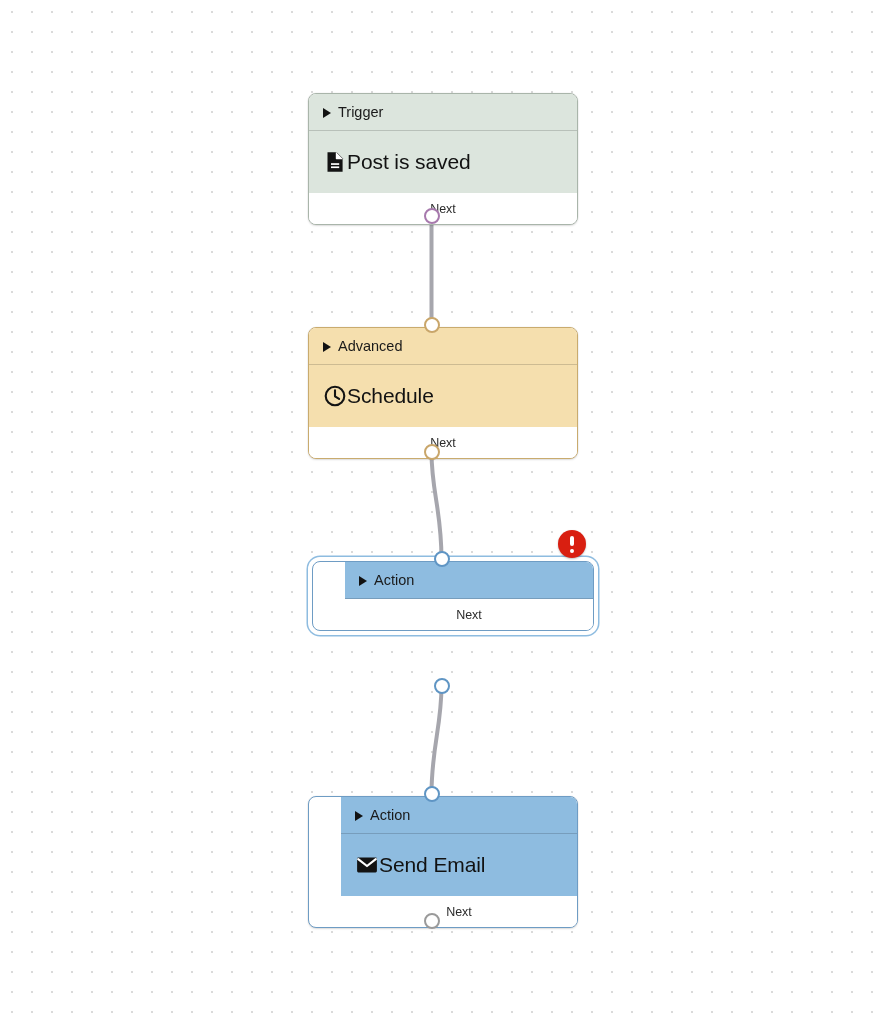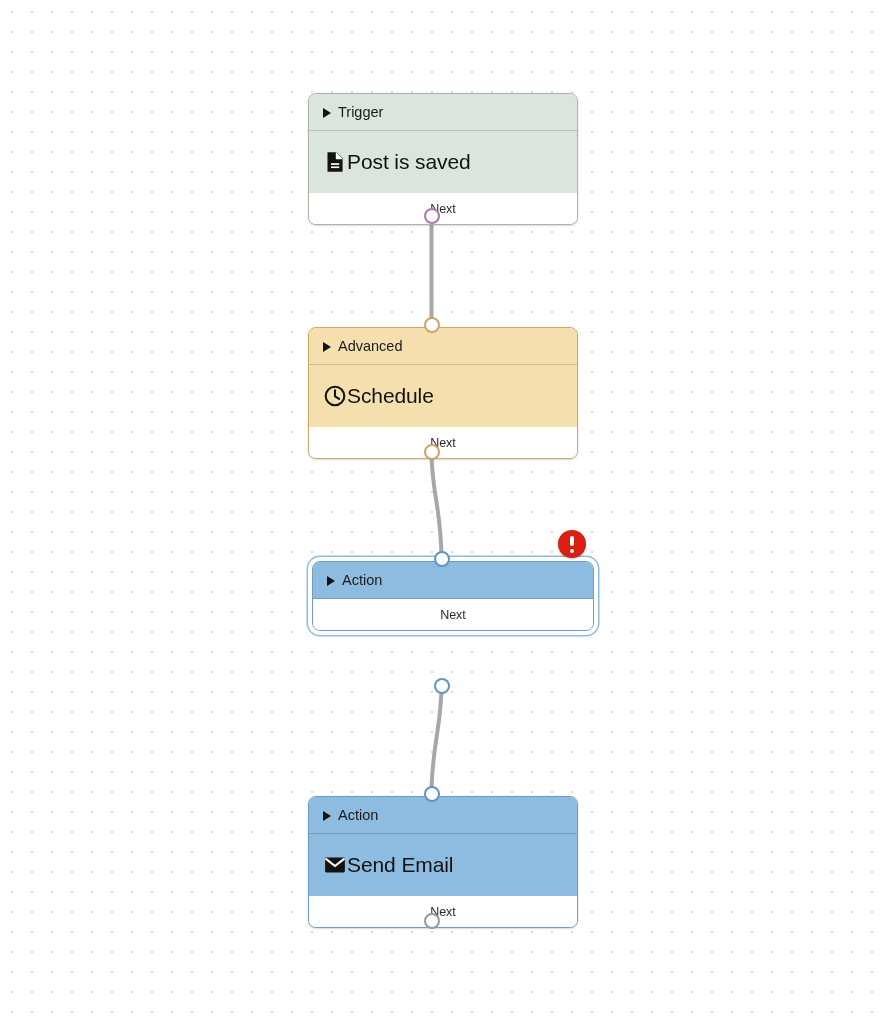--- a/index.html
+++ b/index.html
@@ -100,21 +100,21 @@
   .n-trigger .node-head,
   .n-trigger .node-body { background: #dce5dd; }
   .n-trigger { border-color: #a9b5aa; }
 
   .n-advanced .node-head,
   .n-advanced .node-body { background: #f5dfae; }
   .n-advanced { border-color: #c9ab6e; }
 
   .n-action .node-head,
   .n-action .node-body { background: #8ebce0; }
-  .n-action { border-color: #6e9cc4; }
+  .n-action { border-color: #6e9cc4; padding-left: 32px; }
 
   
   .selected {
     box-shadow:
       0 0 0 4px #ffffff,
       0 0 0 5.5px #8ebce0,
       0 1px 3px rgba(0,0,0,0.16);
   }
 
   

